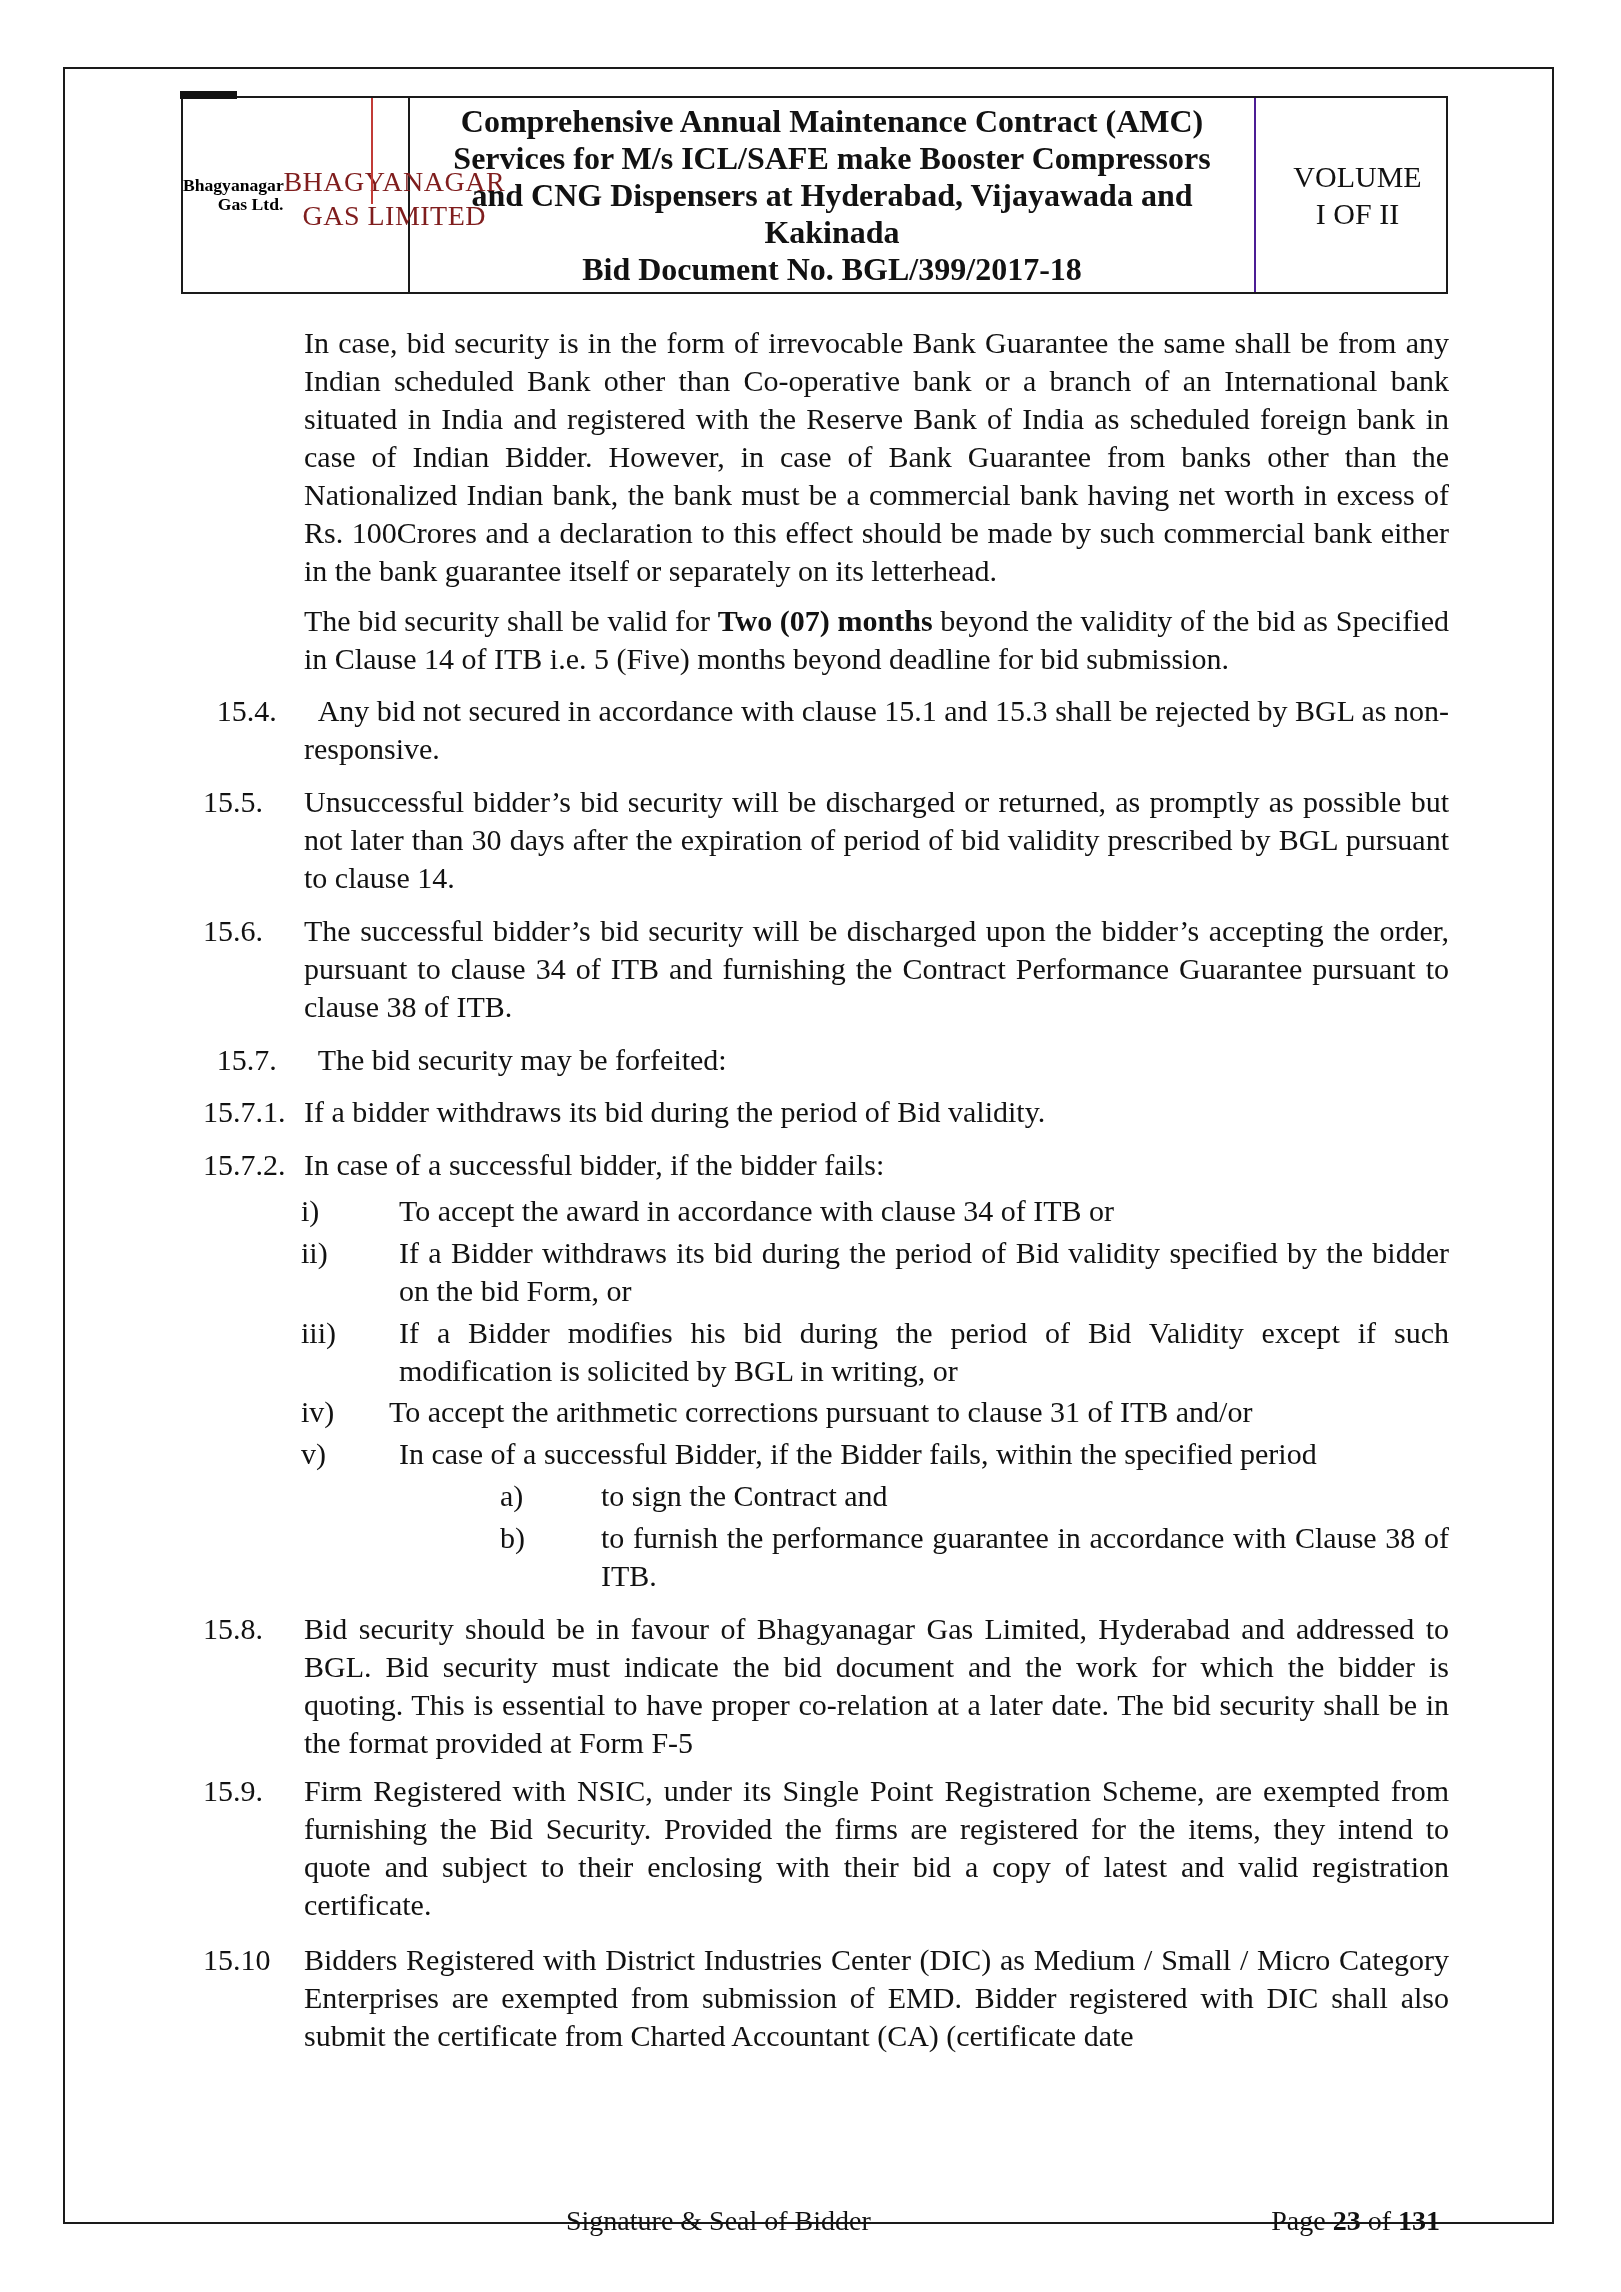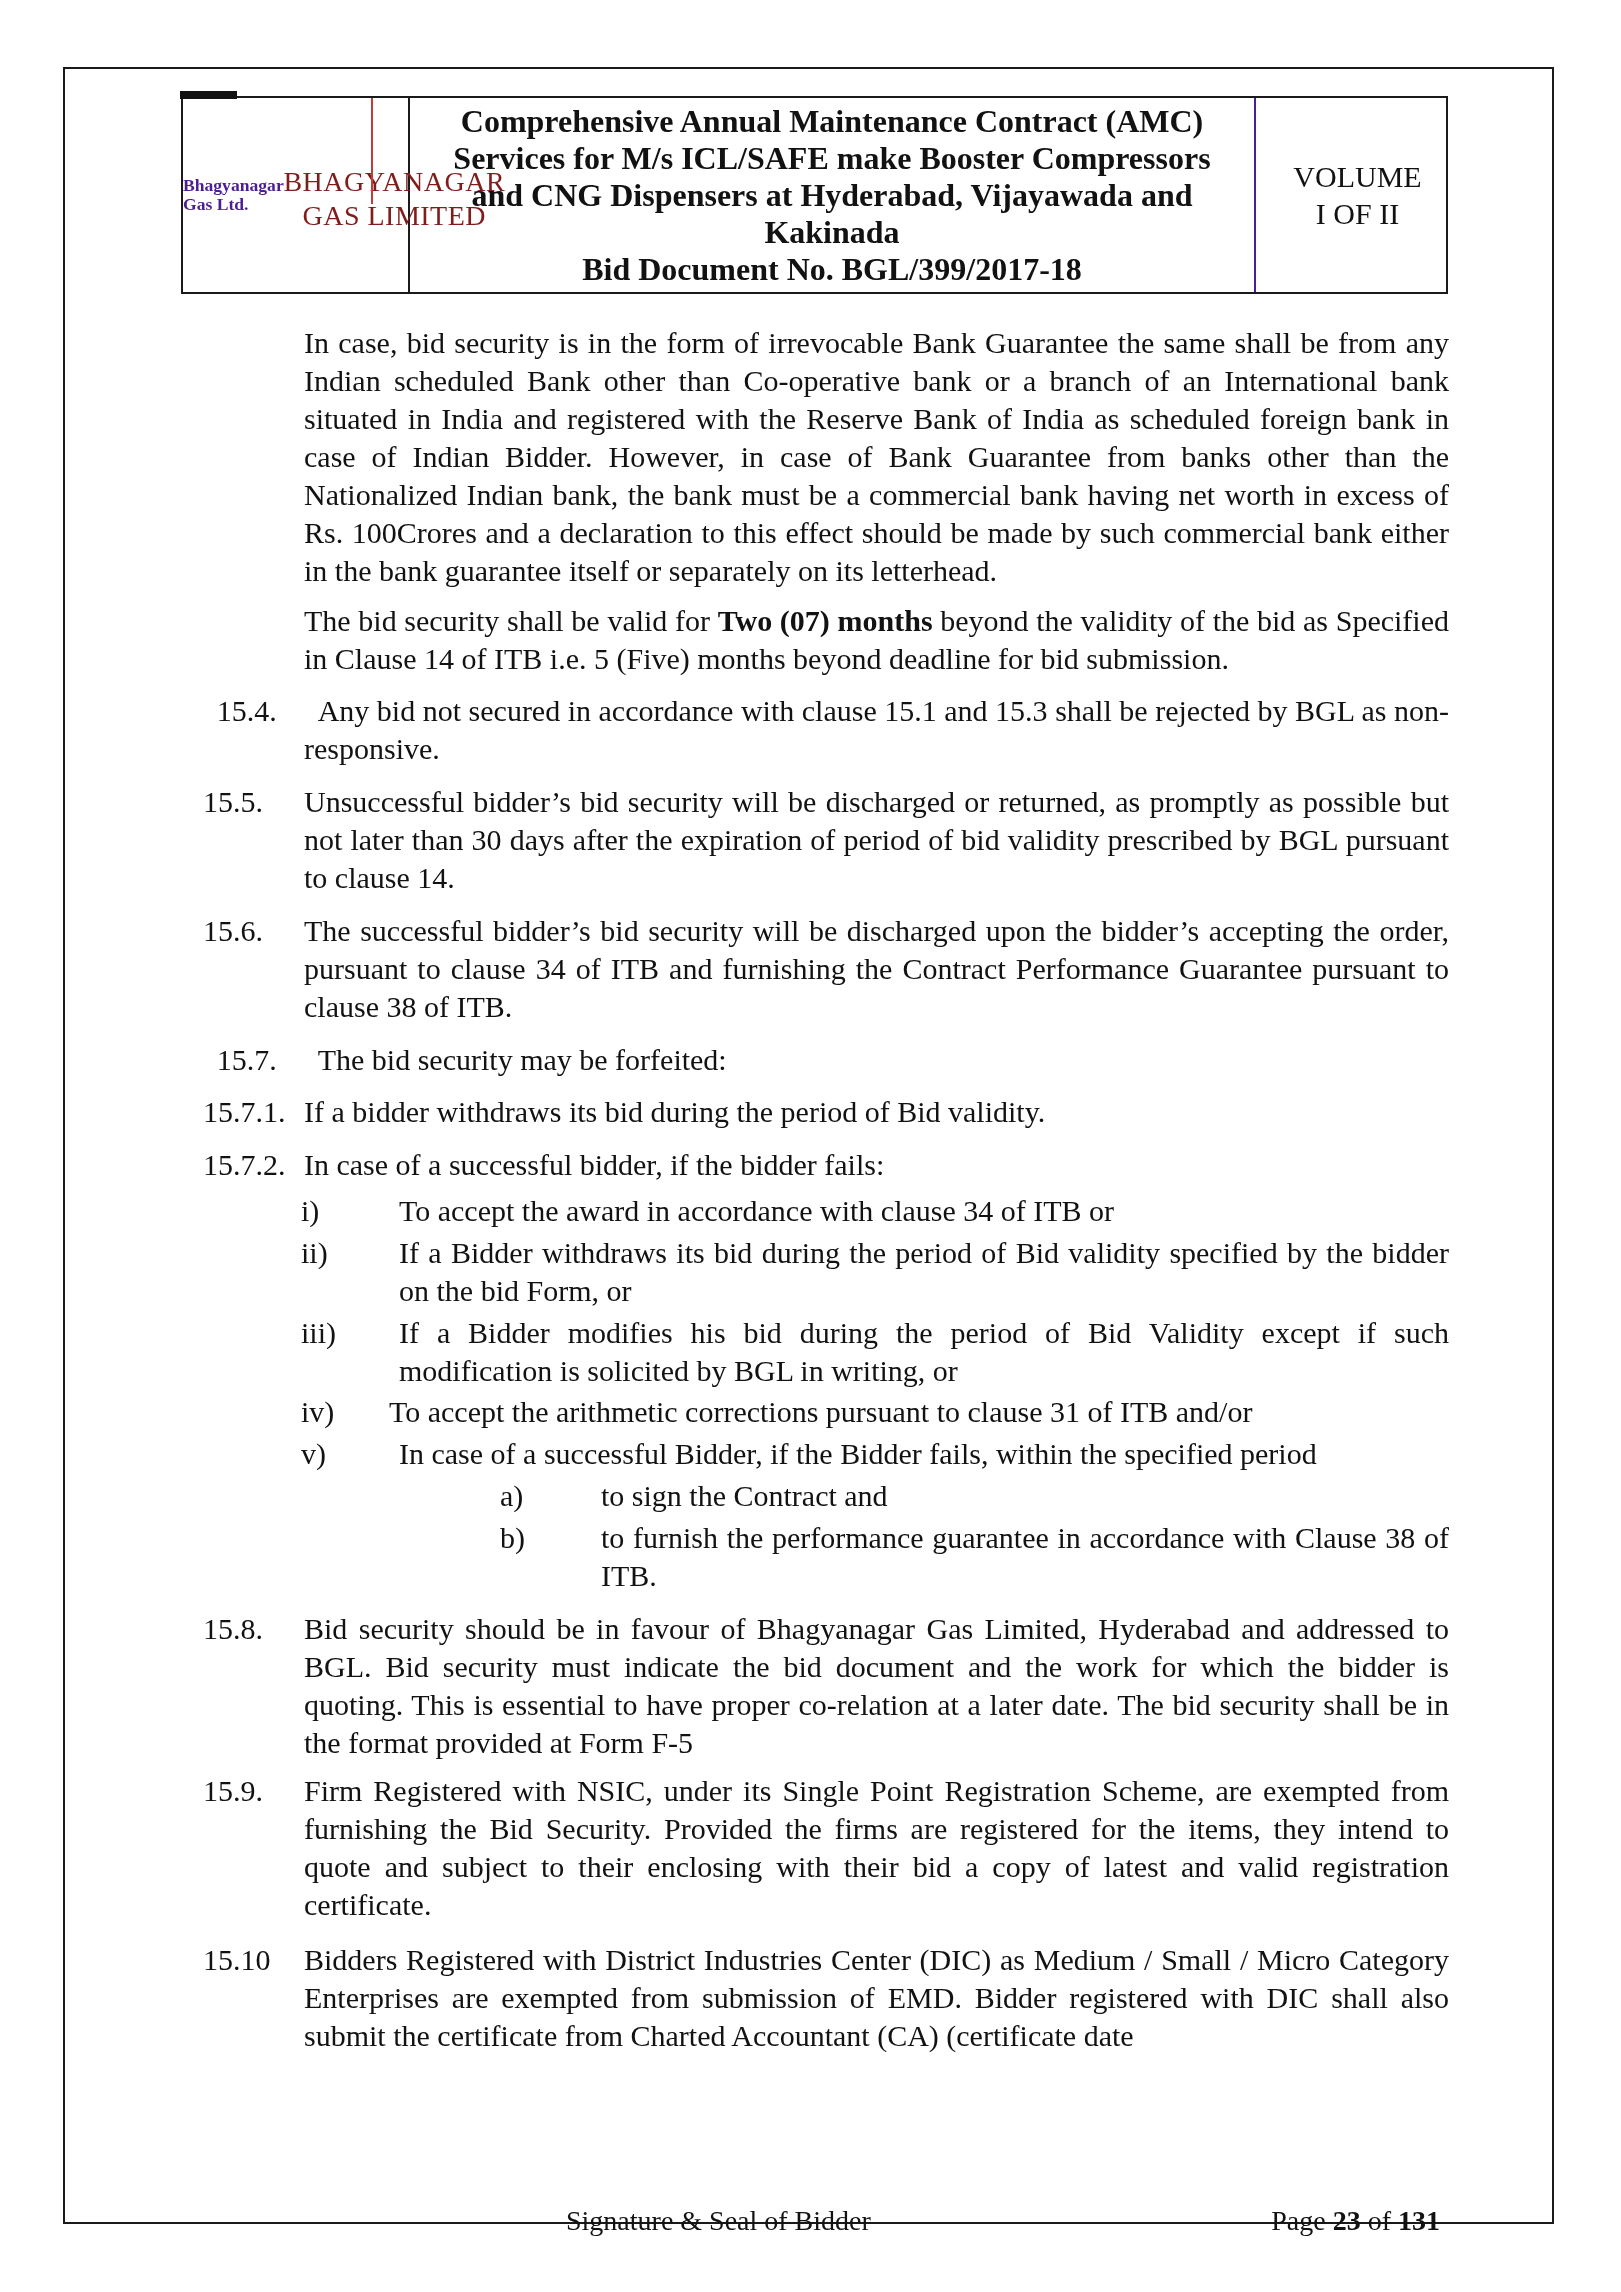--- a/index.html
+++ b/index.html
@@ -35,21 +35,21 @@
   .cell-logo{
     width:227px;border-right:2px solid #1a1a1a;
     position:relative;
     display:flex;align-items:center;
     padding-top:3.9px;
   }
   .red-line{
     position:absolute;left:188px;top:0;width:2px;height:106px;background:#c23b36;
   }
   .logo-caption{
-    font-size:17.6px;font-weight:bold;color:#4c1d95;line-height:19.6px;margin-top:-3.9px;
+    font-size:17.6px;font-weight:bold;color:#000000;line-height:19.6px;margin-top:-3.9px;text-align:right;
   }
   .org-name{
     margin-top:3.9px;text-align:center;
     font-size:28px;line-height:34px;color:#7f1d1d;letter-spacing:0.5px;
   }
   .cell-title{
     width:846px;border-right:2px solid #4c1d95;
     text-align:center;font-weight:bold;
     font-size:32px;line-height:37px;
     padding-top:4.9px;

